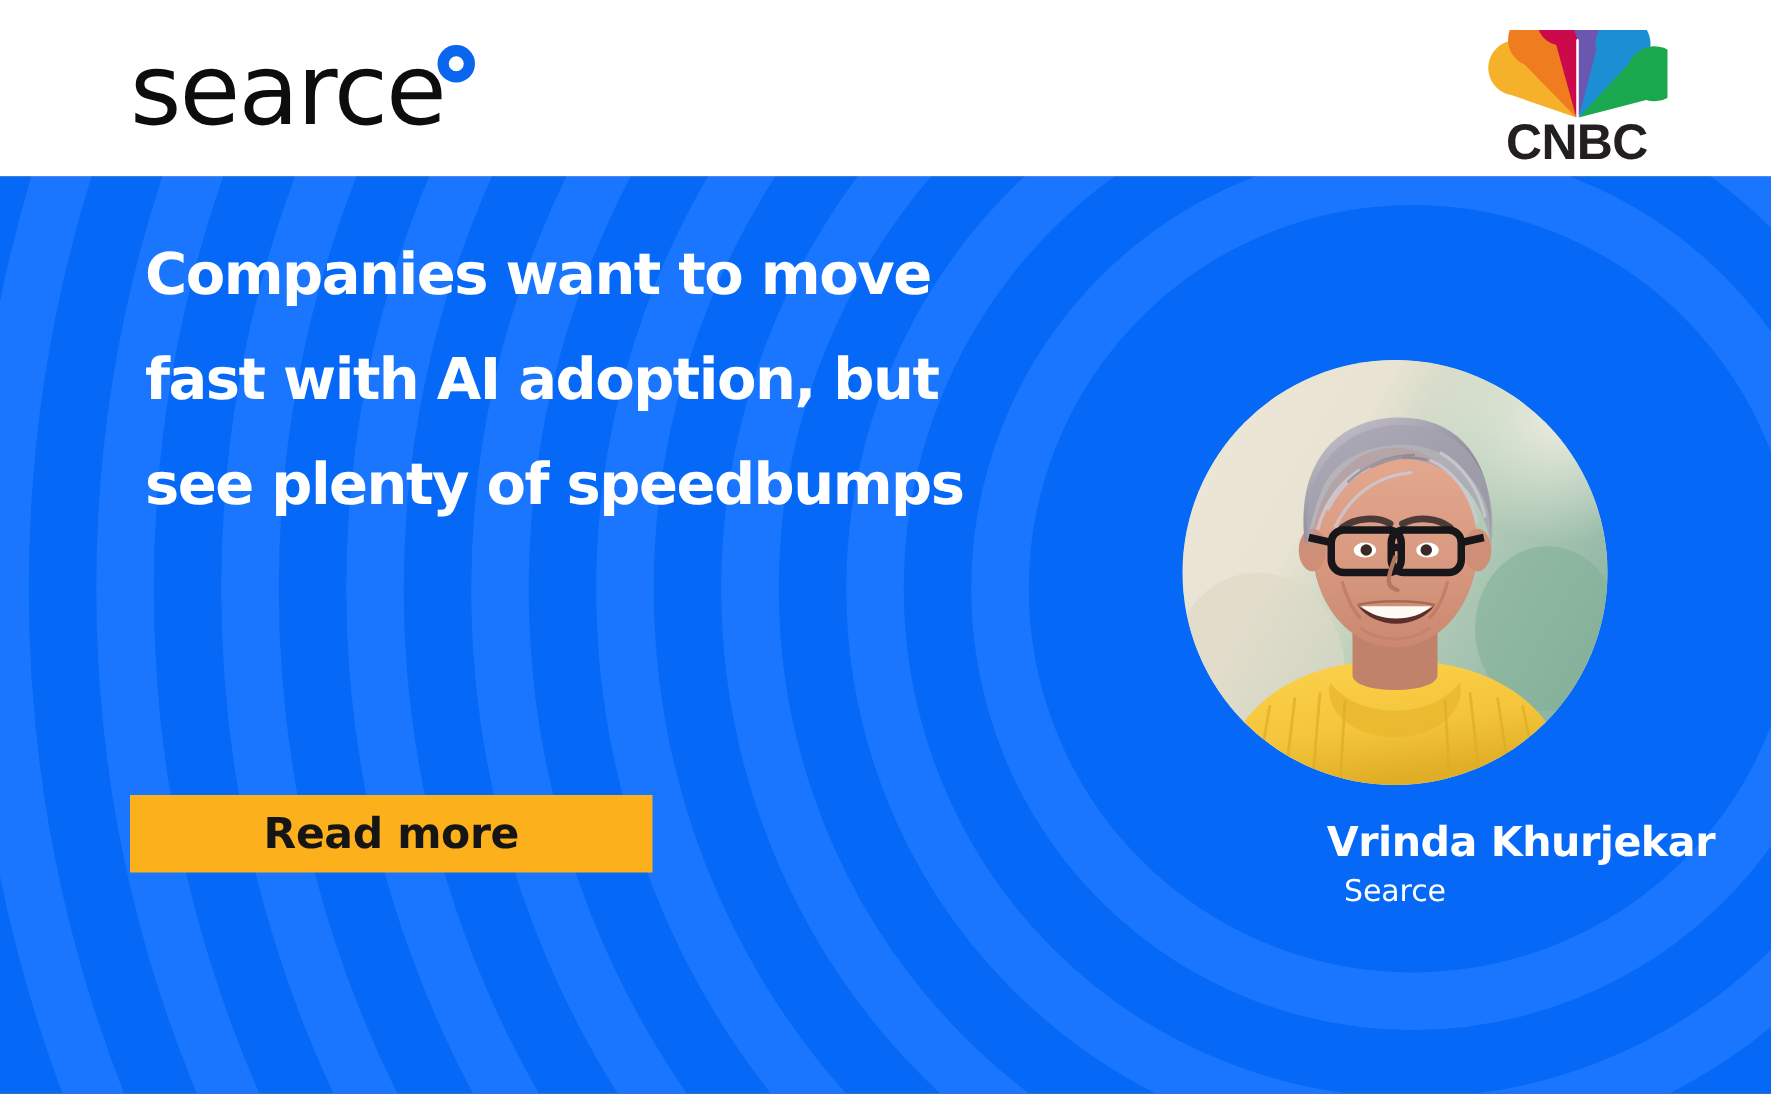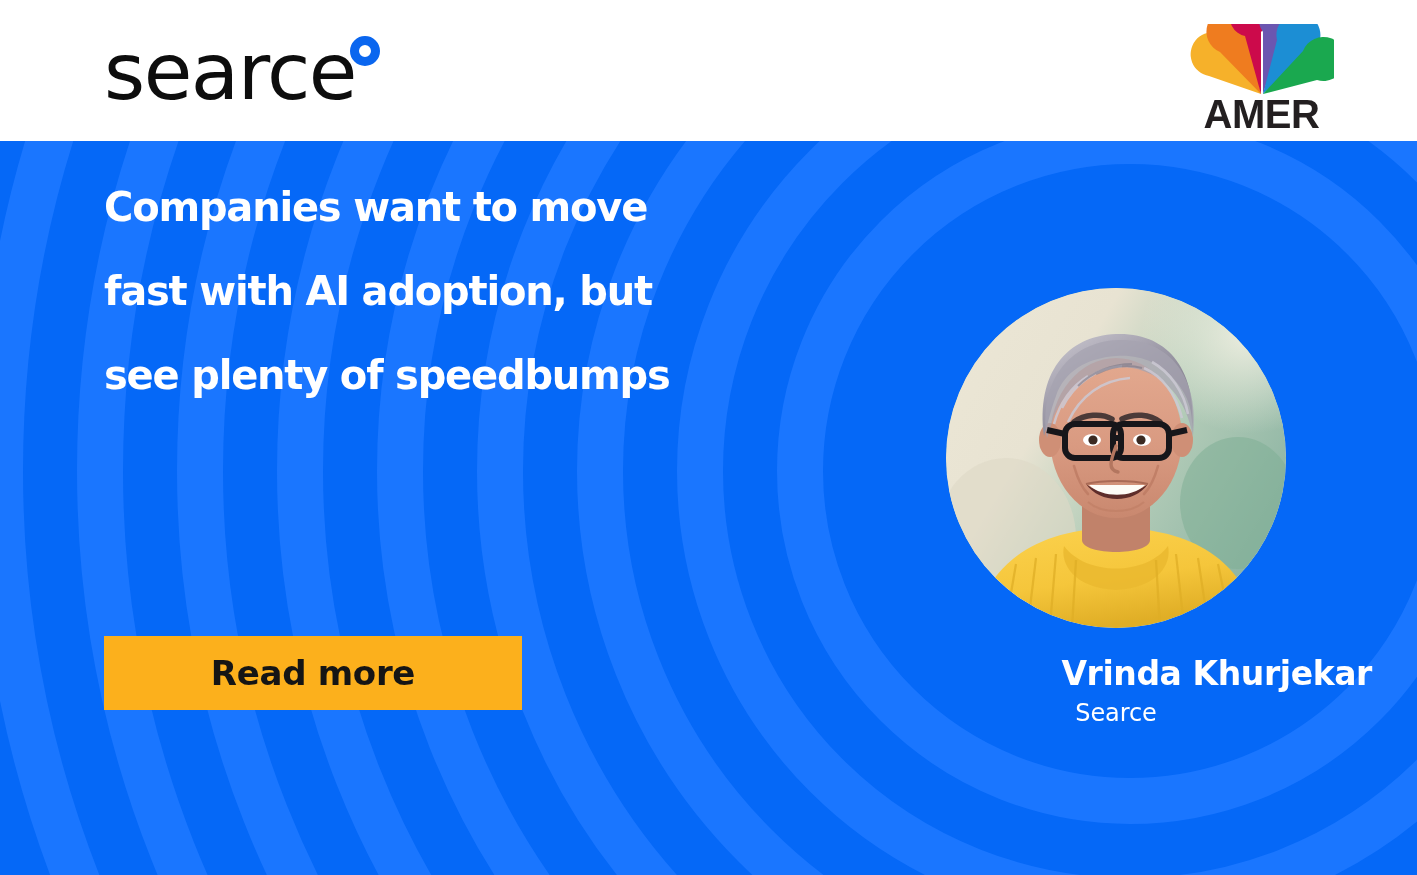--- a/index.html
+++ b/index.html
@@ -104,36 +104,36 @@
 
   
   .copy {
     position: absolute;
     left: 104px;
     top: 165px;
     width: 760px;
     z-index: 3;
   }
   .headline {
-    margin: 0;
+    margin: 12px;
     color: #ffffff;
     font-family: "DejaVu Sans", sans-serif;
-    font-size: 40px;
+    font-size: 46px;
     font-weight: 700;
     line-height: 84px;
     letter-spacing: -1.2px;
   }
   .headline .hl-line { display: block; white-space: nowrap; }
 
   .read-more {
     position: absolute;
     left: 104px;
     top: 636px;
     width: 418px;
-    height: 74px;
+    height: 62px;
     background: #fcb01c;
     border: none;
     color: #151515;
     font-family: "DejaVu Sans", sans-serif;
     font-size: 34px;
     font-weight: 700;
     letter-spacing: -0.3px;
     cursor: pointer;
     z-index: 3;
     padding: 0;
@@ -198,21 +198,21 @@
 
         <g>
           <path d="M72 70 L20 52 A22 22 0 1 1 44 22 Z" fill="#f6b12a"></path>
           <path d="M72 70 L31 28 A22 22 0 1 1 61 12 Z" fill="#ef7c1f"></path>
           <path d="M72 70 L56 12 A19 19 0 1 1 72 8 Z" fill="#cc0a4b"></path>
           <path d="M74 70 L74 8 A19 19 0 1 1 92 15 Z" fill="#6b56b0"></path>
           <path d="M74 70 L88 16 A22 22 0 1 1 116 32 Z" fill="#1c8ed4"></path>
           <path d="M74 70 L114 27 A22 22 0 1 1 128 56 Z" fill="#1aa84f"></path>
         </g>
       </svg>
-      <div class="cnbc-word">AMER</div>
+      <div class="cnbc-word">CNBC</div>
     </div>
   </div>
 
   <div class="hero">
     <svg class="rings" viewBox="0 0 1417 734" preserveAspectRatio="none">
       <defs>
         <clipPath id="heroClip">
             <rect x="0" y="0" width="1417" height="734"></rect>
           </clipPath>
       </defs>

